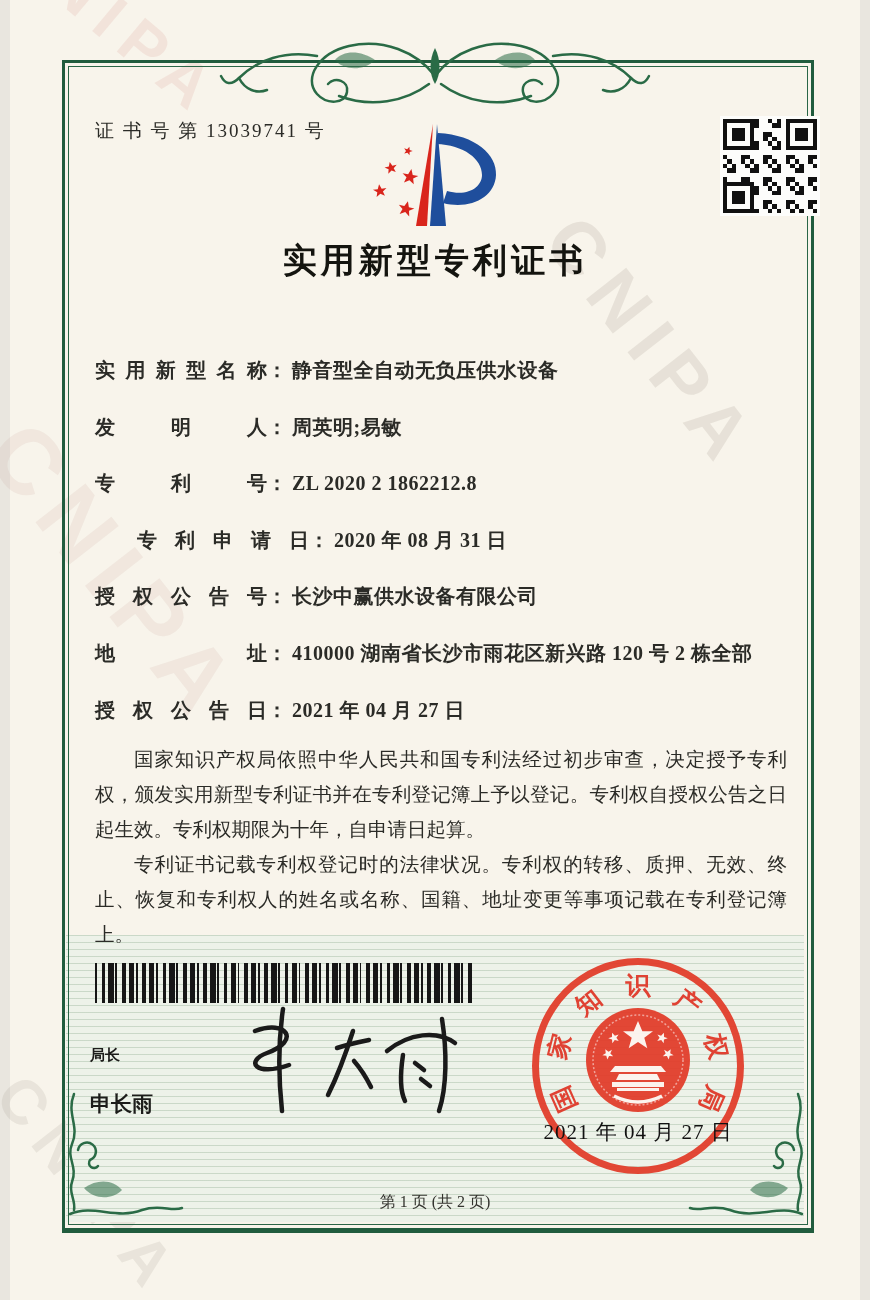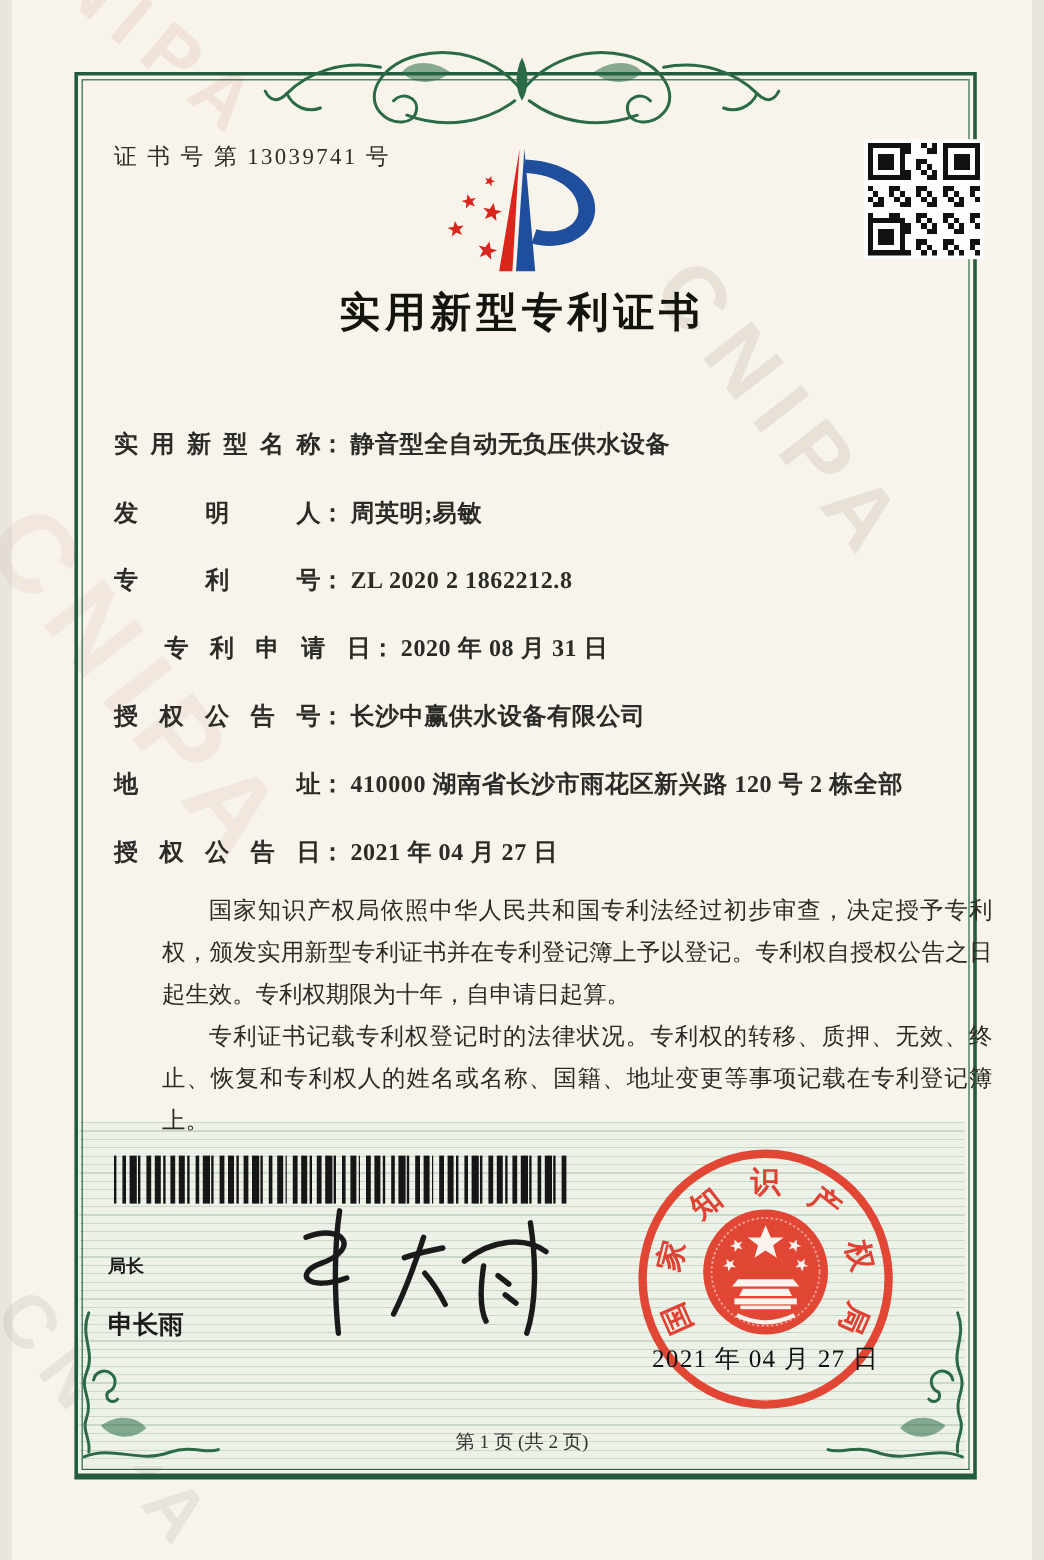--- a/index.html
+++ b/index.html
@@ -37,21 +37,21 @@
   
   .field-row{position:absolute;left:95px;width:690px;font-size:20px;z-index:4;height:30px;font-weight:bold;}
   .flabel{display:inline-block;width:172px;text-align:justify;text-align-last:justify;vertical-align:bottom;}
   .flabel.short{width:150px;}
   .colon{display:inline-block;}
   .fvalue{letter-spacing:.5px;}
   .grant-no{position:absolute;left:360px;top:0;white-space:nowrap;}
 
   
   .body-text{position:absolute;left:95px;top:742px;width:692px;z-index:4;
-             font-size:19.5px;line-height:35px;text-align:justify;margin-left:40px;}
+             font-size:19.5px;line-height:35px;text-align:justify;}
   .body-text p{margin:0;text-indent:2em;}
 
   
   .barcode{position:absolute;left:95px;top:963px;width:390px;height:40px;display:flex;align-items:stretch;z-index:4;}
   .bar{background:#161616;}
 
   
   .sig-title{position:absolute;left:90px;top:1046px;font-size:15px;font-weight:600;z-index:4;
              font-family:"Liberation Sans","DejaVu Sans",sans-serif;color:#1c1c1a;text-align:center;}
   .sig-name{position:absolute;left:90px;top:1090px;font-size:21px;font-weight:600;z-index:4;

